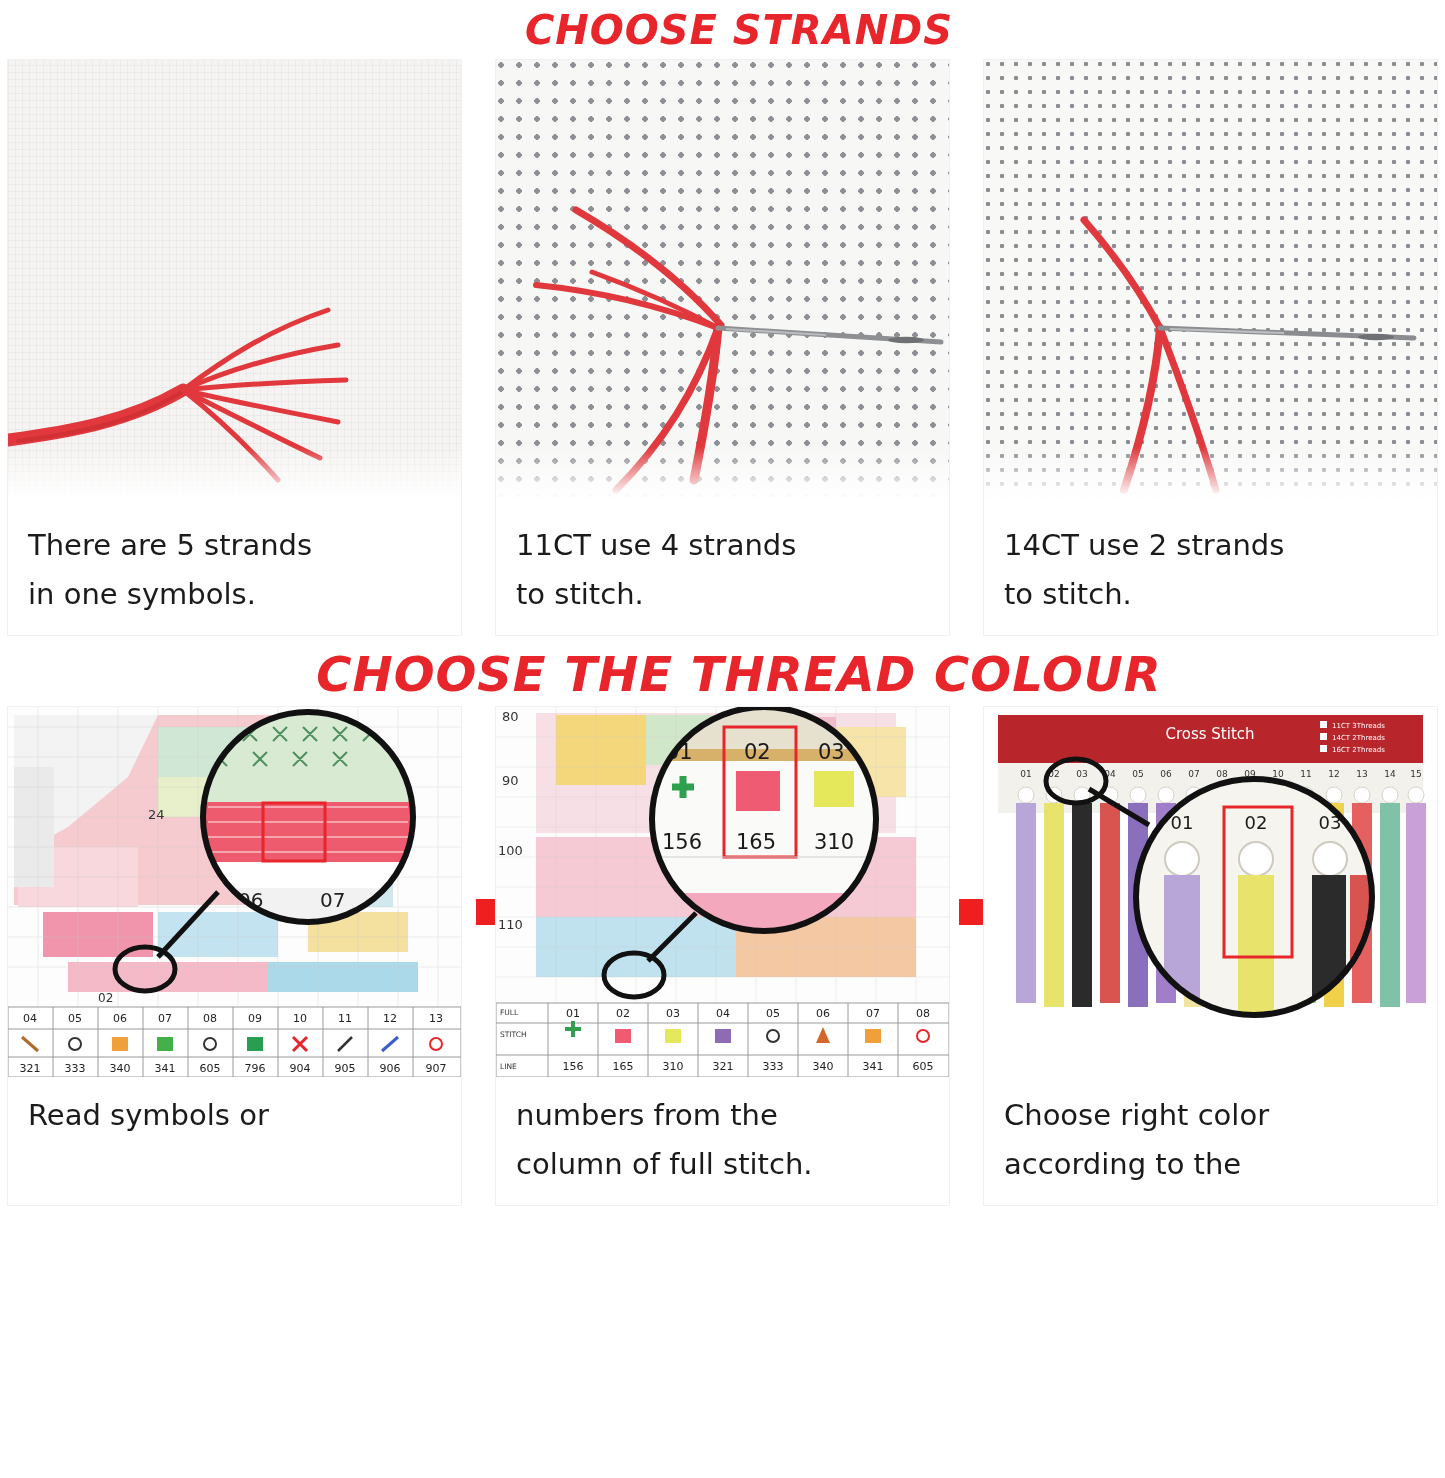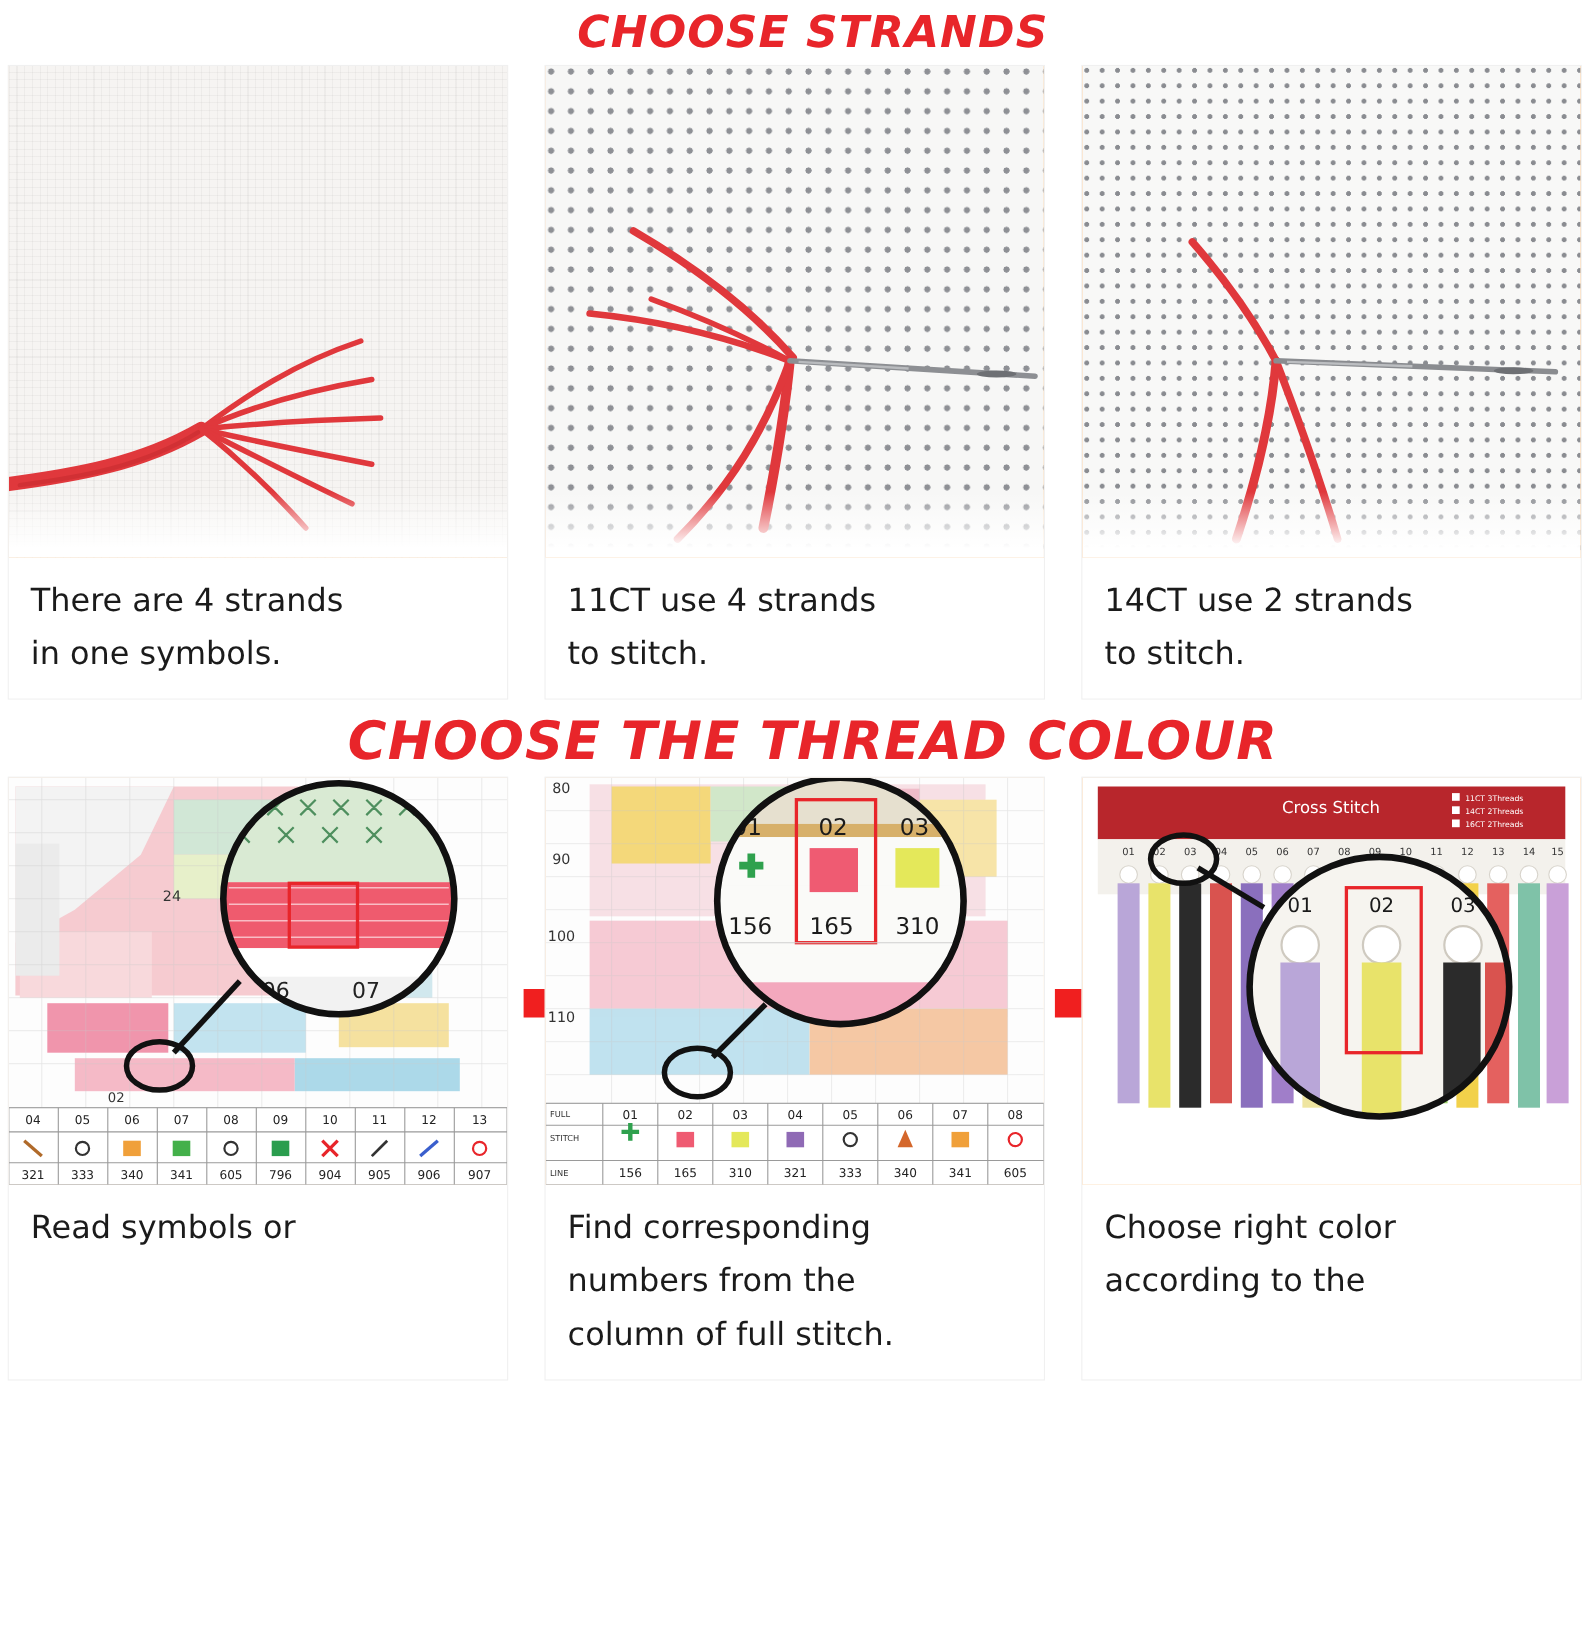--- a/index.html
+++ b/index.html
@@ -49,21 +49,21 @@
     width: 453px;
     background: #ffffff;
     box-shadow: 0 0 0 1px #f0f0f0;
     position: relative;
     overflow: hidden;
   }
 
   .photo {
     position: relative;
     overflow: hidden;
-    background: #fdba74;
+    background: #5eead4;
   }
   .photo-strand { height: 447px; }
   .photo-colour { height: 370px; }
 
   .caption {
     font-size: 29px;
     line-height: 49px;
     color: #1b1b1b;
     padding: 14px 20px 16px 20px;
     font-family: "DejaVu Sans", sans-serif;
@@ -136,21 +136,21 @@
           <path d="M175 330 C215 350 258 372 312 398" stroke-width="5"></path>
           <path d="M175 330 C208 356 238 384 270 420" stroke-width="5"></path>
         </g>
         <g stroke="#c52a2e" fill="none" stroke-linecap="round" opacity="0.55">
           <path d="M10 381 C64 374 122 364 172 333" stroke-width="4"></path>
         </g>
       </svg>
       <div class="cloth-fade"></div>
     </div>
     <div class="caption">
-      <div>There are 4 strands</div>
+      <div>There are 5 strands</div>
       <div>in one symbols.</div>
     </div>
   </div>
 
   <div class="card">
     <div class="photo photo-strand">
       <div class="cloth-11ct"></div>
       <svg class="svg-abs" viewBox="0 0 453 447" preserveAspectRatio="none">
         <g stroke="#e0383c" fill="none" stroke-linecap="round">
           <path d="M80 150 C140 185 190 225 225 265" stroke-width="7"></path>
@@ -416,21 +416,20 @@
             <circle cx="277" cy="329" r="6" fill="none" stroke="#333" stroke-width="2"></circle>
             <polygon points="320,336 334,336 327,320" fill="#d4672b"></polygon>
             <rect x="369" y="322" width="16" height="14" fill="#f0a03a"></rect>
             <circle cx="427" cy="329" r="6" fill="none" stroke="#e8252a" stroke-width="2"></circle>
           </g>
           <rect x="104" y="296" width="48" height="74" fill="none" stroke="none"></rect>
         </g>
       </svg>
     </div>
     <div class="caption">
-      <div>Find corresponding</div>
       <div>numbers from the</div>
       <div>column of full stitch.</div>
     </div>
   </div>
 
   <div class="card">
     <div class="photo photo-colour">
       <div class="chartbox"></div>
       <svg class="svg-abs" viewBox="0 0 453 370" preserveAspectRatio="none">
         <rect x="0" y="0" width="453" height="370" fill="#ffffff"></rect>

